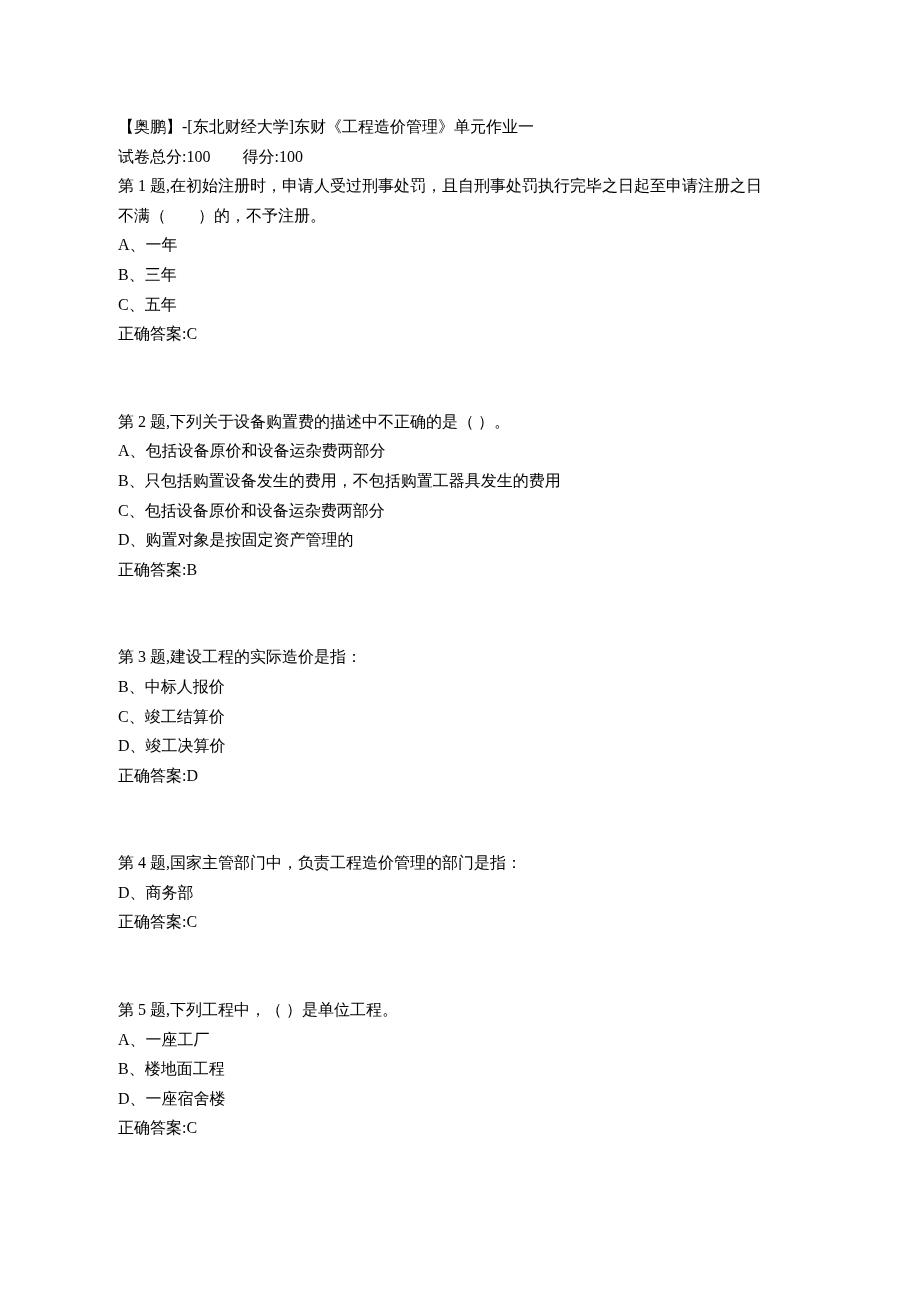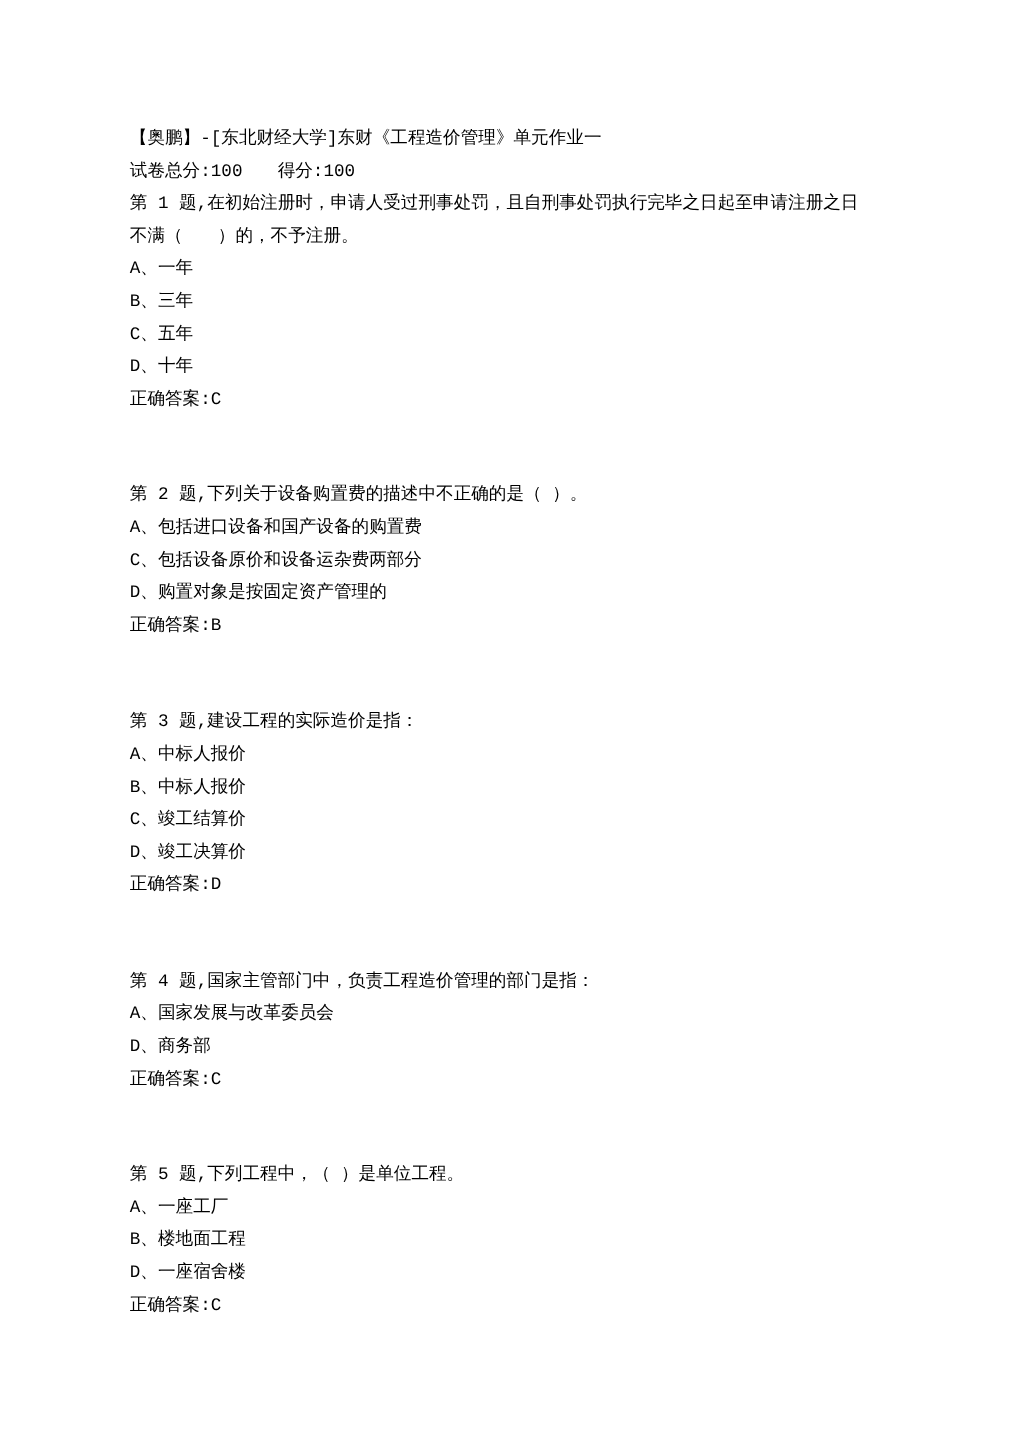--- a/index.html
+++ b/index.html
@@ -1,19 +1,18 @@
 <!DOCTYPE html>
 <html><head>
   <meta charset="utf-8">
   <style>
     * {
       margin: 0;
       padding: 0;
       box-sizing: border-box;
-      font-family: Liberation Mono, monospace;
     }
     body {
       background: #ffffff;
       font-family: "SimSun", "宋体", serif;
       font-size: 16px;
       color: #000000;
       line-height: 1.85;
       padding: 112px 118px 60px 118px;
       width: 920px;
     }
@@ -38,44 +37,42 @@
 <div class="line score-line">
   <span>试卷总分:100</span><span class="gap"></span><span>得分:100</span>
 </div>
 
 <div class="question-block">
   <div class="line">第 1 题,在初始注册时，申请人受过刑事处罚，且自刑事处罚执行完毕之日起至申请注册之日</div>
   <div class="line">不满（　　）的，不予注册。</div>
   <div class="line">A、一年</div>
   <div class="line">B、三年</div>
   <div class="line">C、五年</div>
-  <div class="line">D、十年</div>
   <div class="line">正确答案:C</div>
 </div>
 
 <div class="question-block">
   <div class="line">第 2 题,下列关于设备购置费的描述中不正确的是（ ）。</div>
-  <div class="line">A、包括进口设备和国产设备的购置费</div>
+  <div class="line">A、包括设备原价和设备运杂费两部分</div>
+  <div class="line">B、只包括购置设备发生的费用，不包括购置工器具发生的费用</div>
   <div class="line">C、包括设备原价和设备运杂费两部分</div>
   <div class="line">D、购置对象是按固定资产管理的</div>
   <div class="line">正确答案:B</div>
 </div>
 
 <div class="question-block">
   <div class="line">第 3 题,建设工程的实际造价是指：</div>
-  <div class="line">A、中标人报价</div>
   <div class="line">B、中标人报价</div>
   <div class="line">C、竣工结算价</div>
   <div class="line">D、竣工决算价</div>
   <div class="line">正确答案:D</div>
 </div>
 
 <div class="question-block">
   <div class="line">第 4 题,国家主管部门中，负责工程造价管理的部门是指：</div>
-  <div class="line">A、国家发展与改革委员会</div>
   <div class="line">D、商务部</div>
   <div class="line">正确答案:C</div>
 </div>
 
 <div class="question-block">
   <div class="line">第 5 题,下列工程中，（ ）是单位工程。</div>
   <div class="line">A、一座工厂</div>
   <div class="line">B、楼地面工程</div>
   <div class="line">D、一座宿舍楼</div>
   <div class="line">正确答案:C</div>

